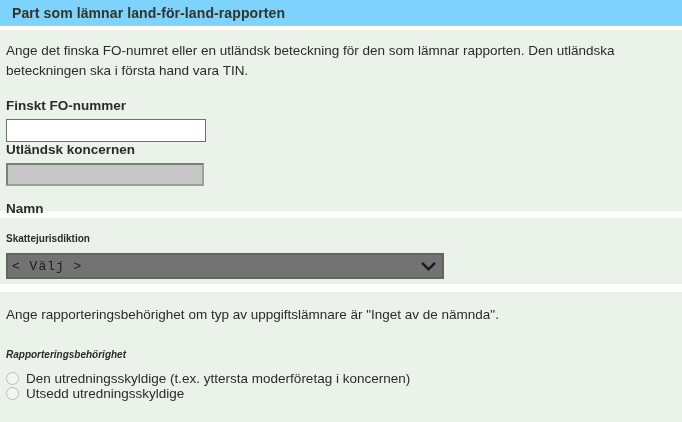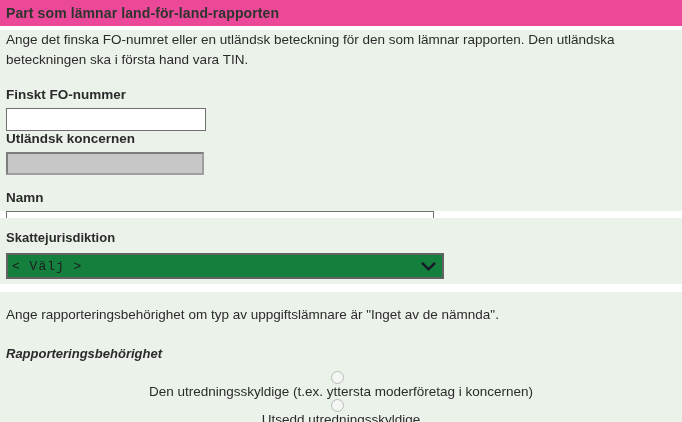--- a/index.html
+++ b/index.html
@@ -9,38 +9,38 @@
     color: #2b2b2b;
     width: 682px;
   }
   .page {
     width: 682px;
     height: 422px;
     background: #ffffff;
     overflow: hidden;
   }
   .header-bar {
-    background: #ec4899;
+    background: #7dd3fc;
     height: 26px;
     display: flex;
     align-items: center;
-    padding-left: 6px;
+    padding-left: 12px;
     margin-bottom: 4px;
   }
   .header-bar h1 {
     font-size: 14px;
     font-weight: bold;
     color: #2e352e;
     letter-spacing: 0.1px;
   }
   .section {
     background: #ebf2ea;
     padding: 0 6px;
   }
-  .section-1 { height: 181px; padding-top: 0; margin-bottom: 7px; }
+  .section-1 { height: 181px; padding-top: 11px; margin-bottom: 7px; }
   .section-2 { height: 66px;  padding-top: 10px; margin-bottom: 8px; }
   .section-3 { height: 130px; padding-top: 13px; }
   .para {
     font-size: 13.5px;
     line-height: 20px;
     color: #2b2b2b;
     max-width: 650px;
   }
   .field-row {
     display: flex;
@@ -73,21 +73,21 @@
     border: 2px solid;
     border-color: #7d7d7d #9e9e9e #9e9e9e #7d7d7d;
   }
   .namn-block { margin-top: 15px; }
   .input-namn { width: 428px; }
   .select-box {
     position: relative;
     margin-top: 7px;
     width: 438px;
     height: 26px;
-    background: #15803d;
+    background: #737373;
     border: 2px solid #636363;
     display: flex;
     align-items: center;
     padding: 0 4px;
     cursor: default;
   }
   .select-value {
     font-family: "Liberation Mono", "DejaVu Sans Mono", monospace;
     font-size: 13px;
     color: #1c1c1c;
@@ -98,36 +98,35 @@
     right: 6px;
     top: 4px;
     width: 15px;
     height: 15px;
   }
   .radio-group { margin-top: 9px; }
   .radio-row {
     display: flex;
     align-items: center;
     cursor: default;
-    flex-direction: column;
   }
   .radio-circle {
     width: 13px;
     height: 13px;
     border-radius: 50%;
     border: 1px solid #b9bdb9;
     background: #f3f6f3;
     margin-right: 7px;
     flex: 0 0 auto;
   }
   .radio-label {
     font-size: 13.5px;
     color: #2b2b2b;
   }
-  .section-label { font-size: 13px; font-weight: bold; }
+  .section-label { font-size: 10px; font-weight: bold; }
   .authority-label-block { margin-top: 19px; font-style: italic; }
 </style>
 </head>
 <body>
 
 <div class="page">
 
   <div class="header-bar">
     <h1>Part som lämnar land-för-land-rapporten</h1>
   </div>

